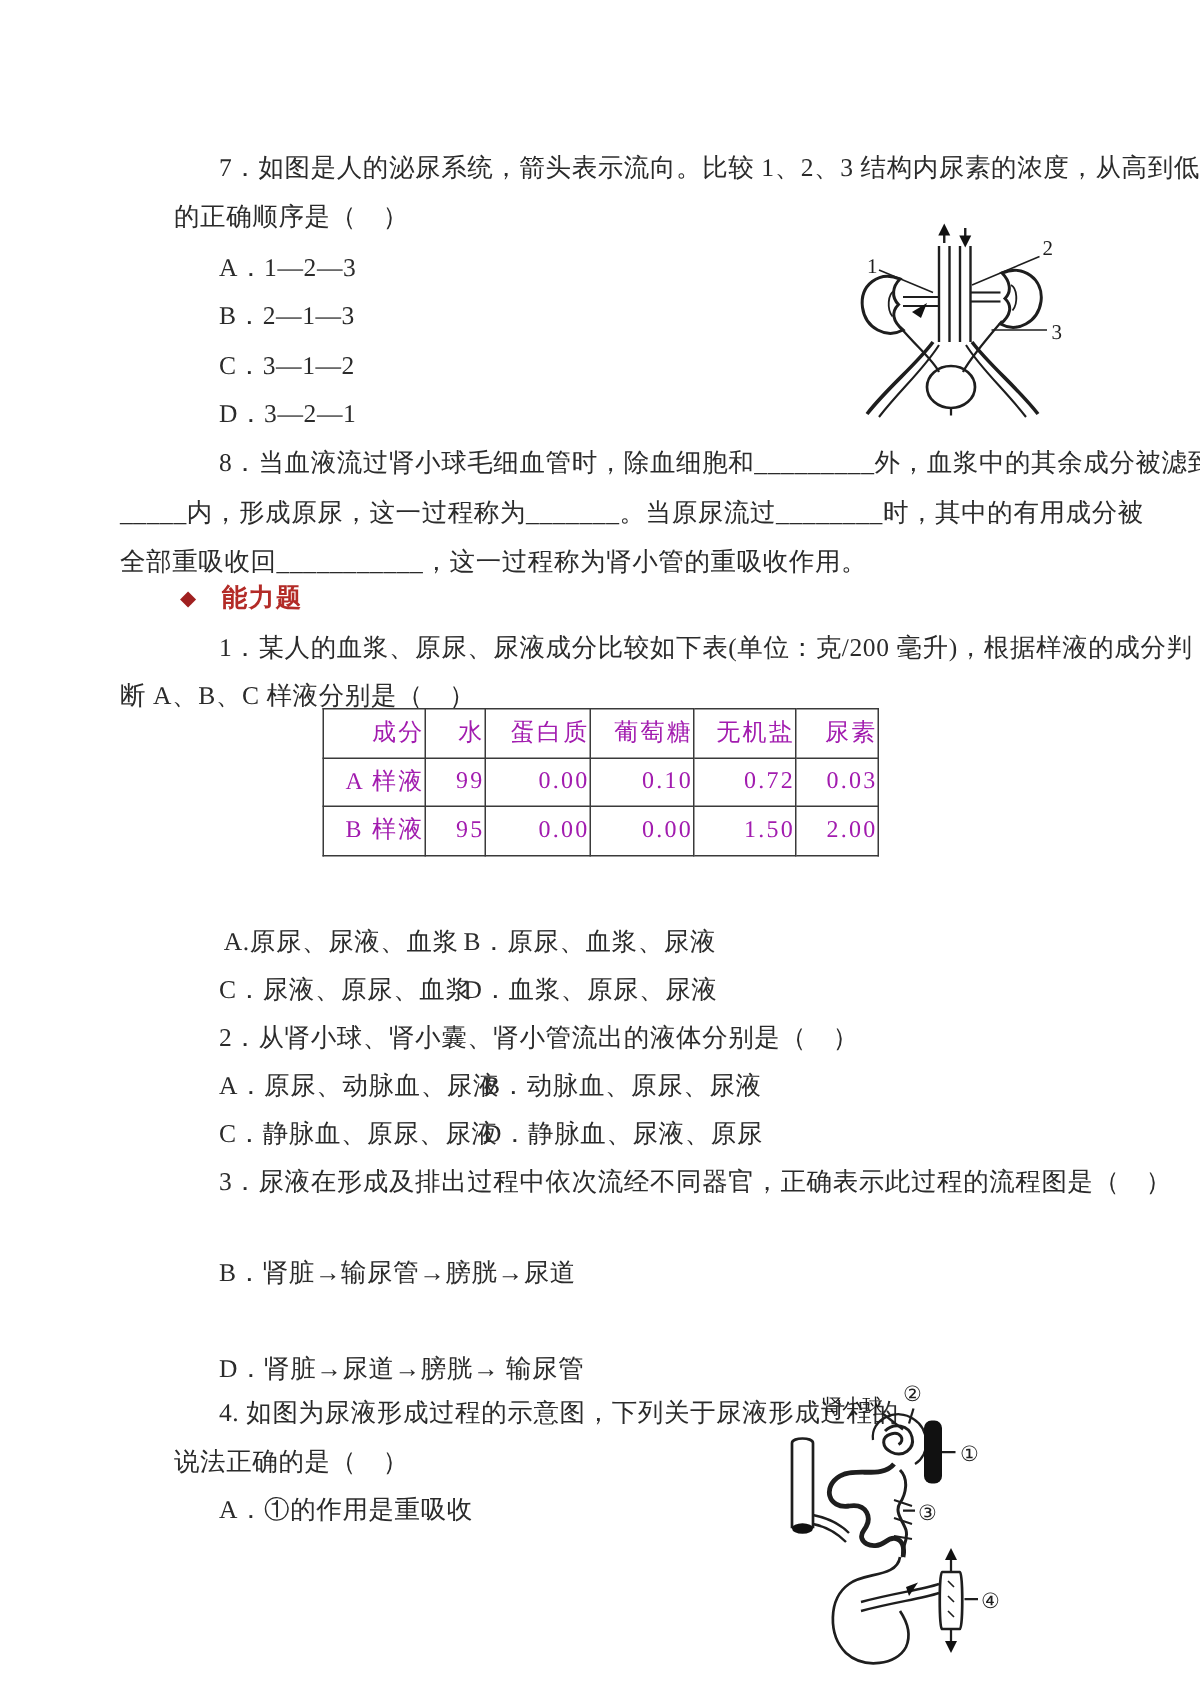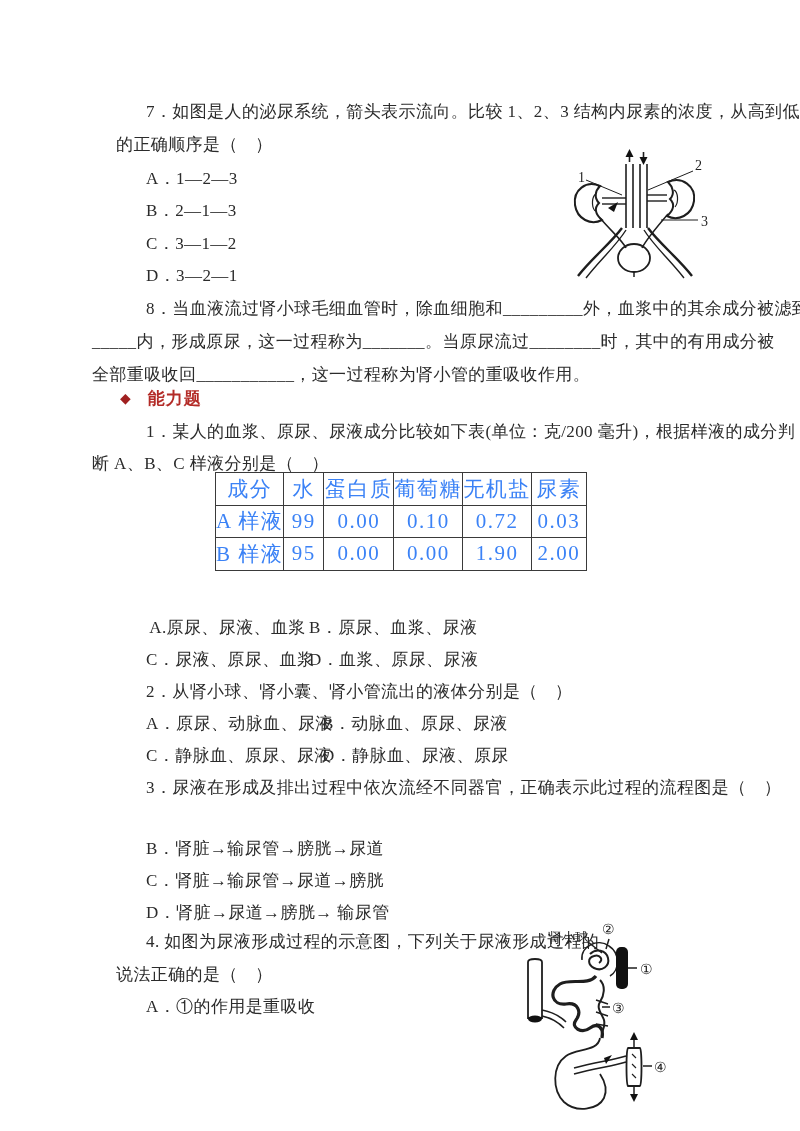--- a/index.html
+++ b/index.html
@@ -2,33 +2,33 @@
 <html><head>
 <meta charset="utf-8">
 <style>
   html,body { margin:0; padding:0; background:#ffffff; }
   .page {
     position:relative; width:800px; height:1131px; background:#ffffff;
     font-family:"Liberation Serif","DejaVu Serif",serif;
     color:#2b2b2b; overflow:hidden;
   }
   .ln {
-    position:absolute; left:92px; margin:0;
+    position:absolute; left:80px; margin:0;
     font-size:17px; line-height:21px; letter-spacing:0.4px; white-space:pre;
   }
   .ind { left:146px; }
   .cont2 { left:116px; }
   .sec { left:120px; color:#b32b27; font-weight:bold; letter-spacing:1px; }
   .sec .diamond { font-size:14px; margin-right:16px; position:relative; top:-1px; color:#a02020; }
   .optcol-q1 { display:inline-block; width:163px;text-align:center; }
   .optcol-q2 { display:inline-block; width:176px; }
   table.cmp {
     position:absolute; left:215px; top:472px;
     border-collapse:collapse; table-layout:fixed;
-    font-size:21px; color:#3b82f6; text-align:center;
+    font-size:16px; color:#a21caf; text-align:right;
     font-family:"Liberation Serif","DejaVu Serif",serif;
   }
   .cmp th, .cmp td {
     border:1.4px solid #3a3a3a; height:31.6px; padding:0;
     font-weight:normal; letter-spacing:1.5px; white-space:nowrap;
   }
   .fig { position:absolute; }
   .fig7 { left:560px; top:148px; }
   .fig4 { left:512px; top:920px; }
   svg text { font-family:"Liberation Serif","DejaVu Serif",serif; fill:#1e1e1e; }
@@ -127,36 +127,35 @@
       <td>0.00</td>
       <td>0.10</td>
       <td>0.72</td>
       <td>0.03</td>
     </tr>
     <tr>
       <td>B 样液</td>
       <td>95</td>
       <td>0.00</td>
       <td>0.00</td>
-      <td>1.90</td>
+      <td>1.50</td>
       <td>2.00</td>
     </tr>
   </tbody>
     </table>
 
   <p class="ln ind" style="top:617px"><span class="optcol-q1">A.原尿、尿液、血浆</span><span>B．原尿、血浆、尿液</span></p>
   <p class="ln ind" style="top:649px"><span class="optcol-q1">C．尿液、原尿、血浆</span><span>D．血浆、原尿、尿液</span></p>
 
   <p class="ln ind" style="top:681px">2．从肾小球、肾小囊、肾小管流出的液体分别是（　）</p>
   <p class="ln ind" style="top:713px"><span class="optcol-q2">A．原尿、动脉血、尿液</span><span>B．动脉血、原尿、尿液</span></p>
   <p class="ln ind" style="top:745px"><span class="optcol-q2">C．静脉血、原尿、尿液</span><span>D．静脉血、尿液、原尿</span></p>
 
   <p class="ln ind" style="top:777px">3．尿液在形成及排出过程中依次流经不同器官，正确表示此过程的流程图是（　）</p>
   <p class="ln ind" style="top:838px">B．肾脏→输尿管→膀胱→尿道</p>
-  <p class="ln ind" style="top:870px">C．肾脏→输尿管→尿道→膀胱</p>
   <p class="ln ind" style="top:902px">D．肾脏→尿道→膀胱→ 输尿管</p>
 
   <p class="ln ind" style="top:931px">4. 如图为尿液形成过程的示意图，下列关于尿液形成过程的</p>
   <p class="ln cont2" style="top:964px">说法正确的是（　）</p>
   <p class="ln ind" style="top:996px">A．①的作用是重吸收</p>
 
   <div class="fig fig4">
     <svg width="178" height="211" viewBox="0 0 178 211">
       <g stroke="#1e1e1e" fill="none" stroke-width="1.5">
 

